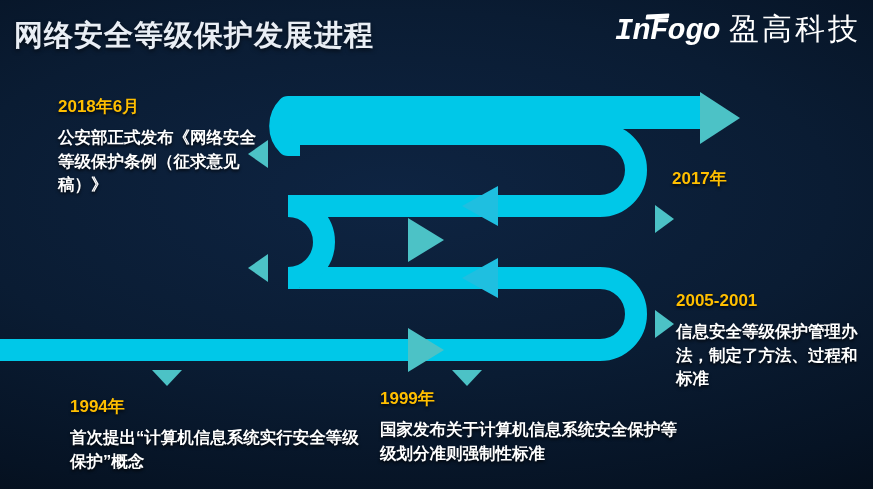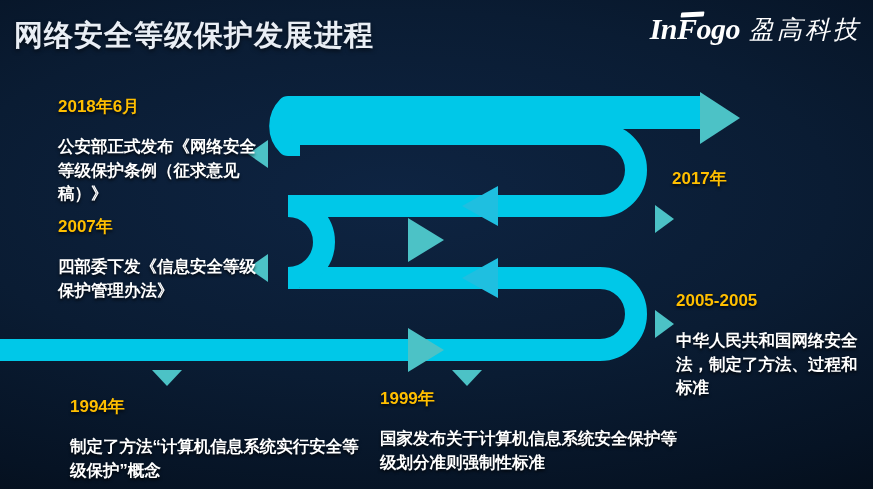--- a/index.html
+++ b/index.html
@@ -28,44 +28,44 @@
     white-space:nowrap;
   }
   #logo-wrap {
     position:absolute; right:12px; top:14px;
     display:flex; align-items:flex-end; gap:9px;
   }
   #logo-mark {
     position:relative;
     font-size:30px; font-weight:bold; font-style:italic;
     color:#ffffff; letter-spacing:-0.5px; line-height:1;
-    font-family:Liberation Serif, serif;
+    font-family:Liberation Mono, monospace;
   }
   #logo-bar {
     position:absolute; left:31px; top:-2px; width:23px; height:5px;
     background:#ffffff; transform:skewX(-12deg) rotate(-3deg);
     border-radius:1px;
   }
   #logo-cn {
-    font-size:25px; font-weight:500; color:#ffffff;
-    letter-spacing:3px; line-height:1; padding-bottom:2px;font-style:italic;
+    font-size:30px; font-weight:500; color:#ffffff;
+    letter-spacing:3px; line-height:1; padding-bottom:2px;
   }
   
   #snake { position:absolute; left:0; top:0; }
   
   .block { position:absolute; }
   .yr {
     font-size:17px; font-weight:bold; color:#ffbf00;
     text-shadow:0 2px 3px rgba(0,0,0,.75);
     line-height:1.25; white-space:nowrap;
   }
   .desc {
     font-size:16.5px; font-weight:bold; color:#ffffff;
     line-height:1.42; text-shadow:0 2px 3px rgba(0,0,0,.75);
-    margin-top:18px;
+    margin-top:9px;
   }
   .desc.r { text-align:left; }
   #b2018 { left:58px;  top:96px;  width:210px; }
   #b2007 { left:58px;  top:216px; width:210px; }
   #b1994 { left:70px;  top:396px; width:300px; }
   #b1999 { left:380px; top:388px; width:300px; }
   #b2017 { left:672px; top:168px; width:200px; }
   #b2005 { left:676px; top:290px; width:196px; }
 </style>
 </head>
@@ -116,37 +116,33 @@
 
     <polygon points="152,370 182,370 167,386" fill="#4cc2c6"></polygon>
     <polygon points="452,370 482,370 467,386" fill="#4cc2c6"></polygon>
   </svg>
 
   <div id="b2018" class="block">
     <div class="yr">2018年6月</div>
     <div class="desc">公安部正式发布《网络安全等级保护条例（征求意见稿）》</div>
   </div>
 
-  <div id="b2007" class="block">
-    <div class="yr">2007年</div>
-    <div class="desc">四部委下发《信息安全等级保护管理办法》</div>
-  </div>
 
   <div id="b1994" class="block">
     <div class="yr">1994年</div>
-    <div class="desc">制定了方法“计算机信息系统实行安全等级保护”概念</div>
+    <div class="desc">首次提出“计算机信息系统实行安全等级保护”概念</div>
   </div>
 
   <div id="b1999" class="block">
     <div class="yr">1999年</div>
     <div class="desc">国家发布关于计算机信息系统安全保护等级划分准则强制性标准</div>
   </div>
 
   <div id="b2017" class="block">
     <div class="yr">2017年</div>
   </div>
 
   <div id="b2005" class="block">
-    <div class="yr">2005-2005</div>
-    <div class="desc r">中华人民共和国网络安全法，制定了方法、过程和标准</div>
+    <div class="yr">2005-2001</div>
+    <div class="desc r">信息安全等级保护管理办法，制定了方法、过程和标准</div>
   </div>
 
 </div>
 
 </body></html>

